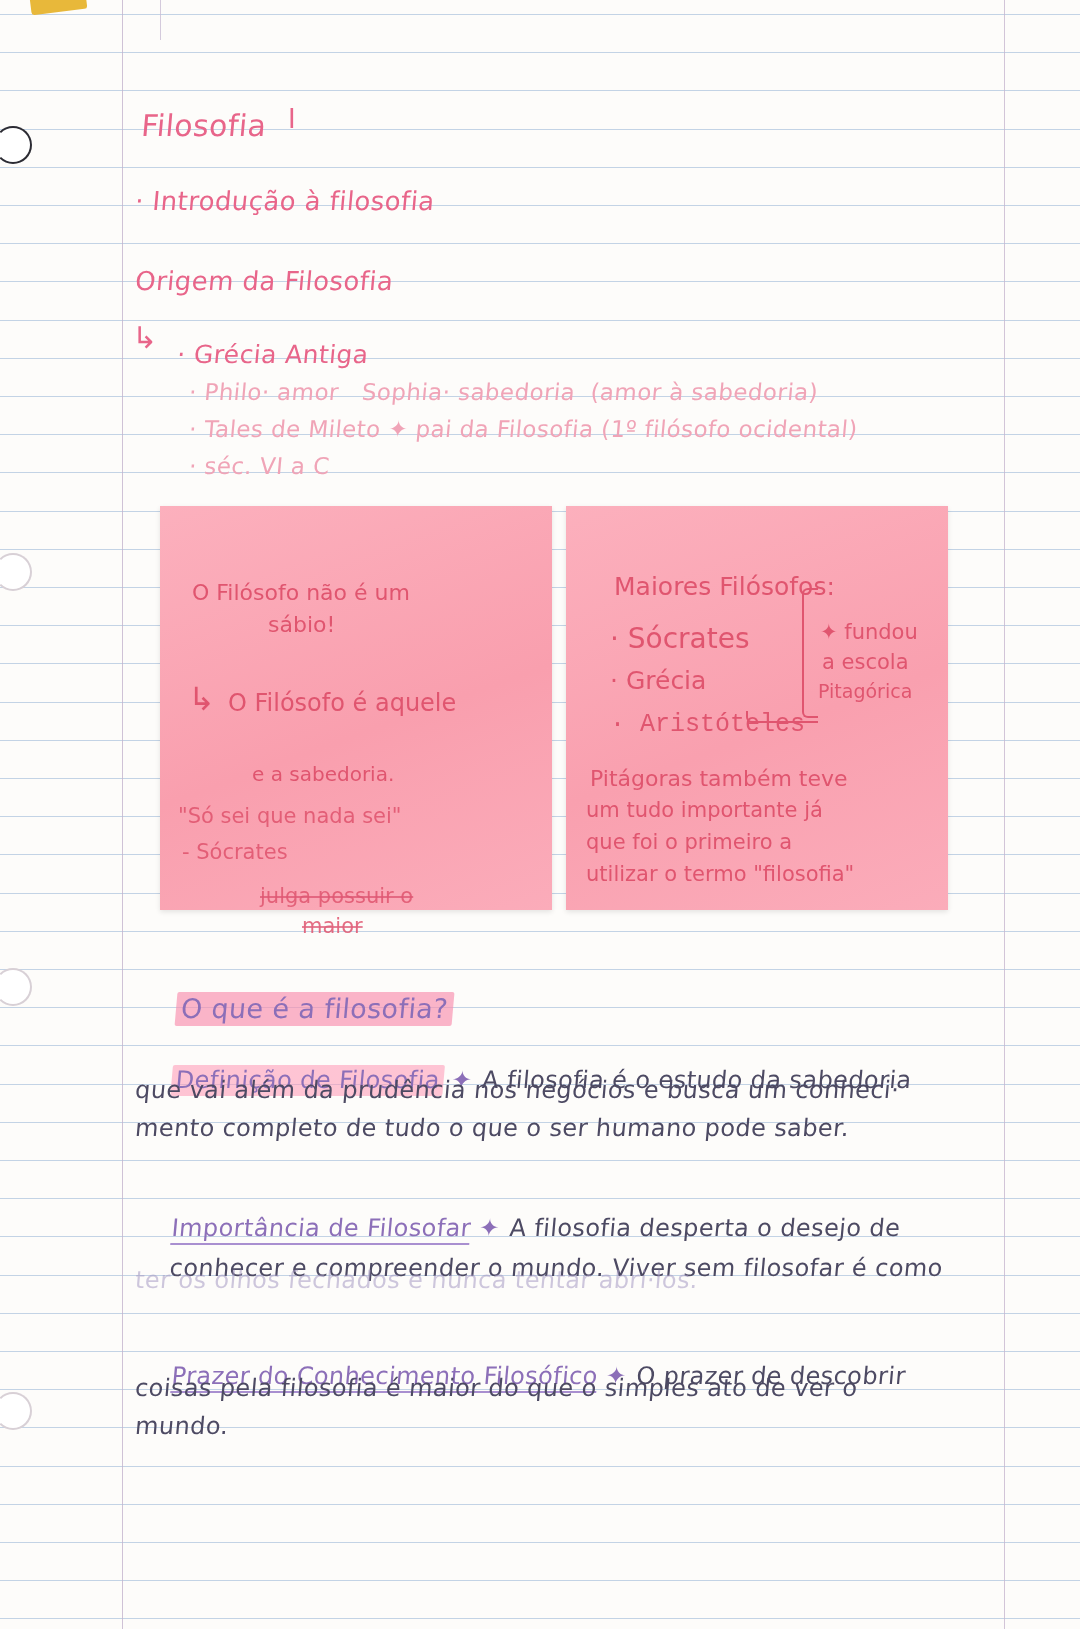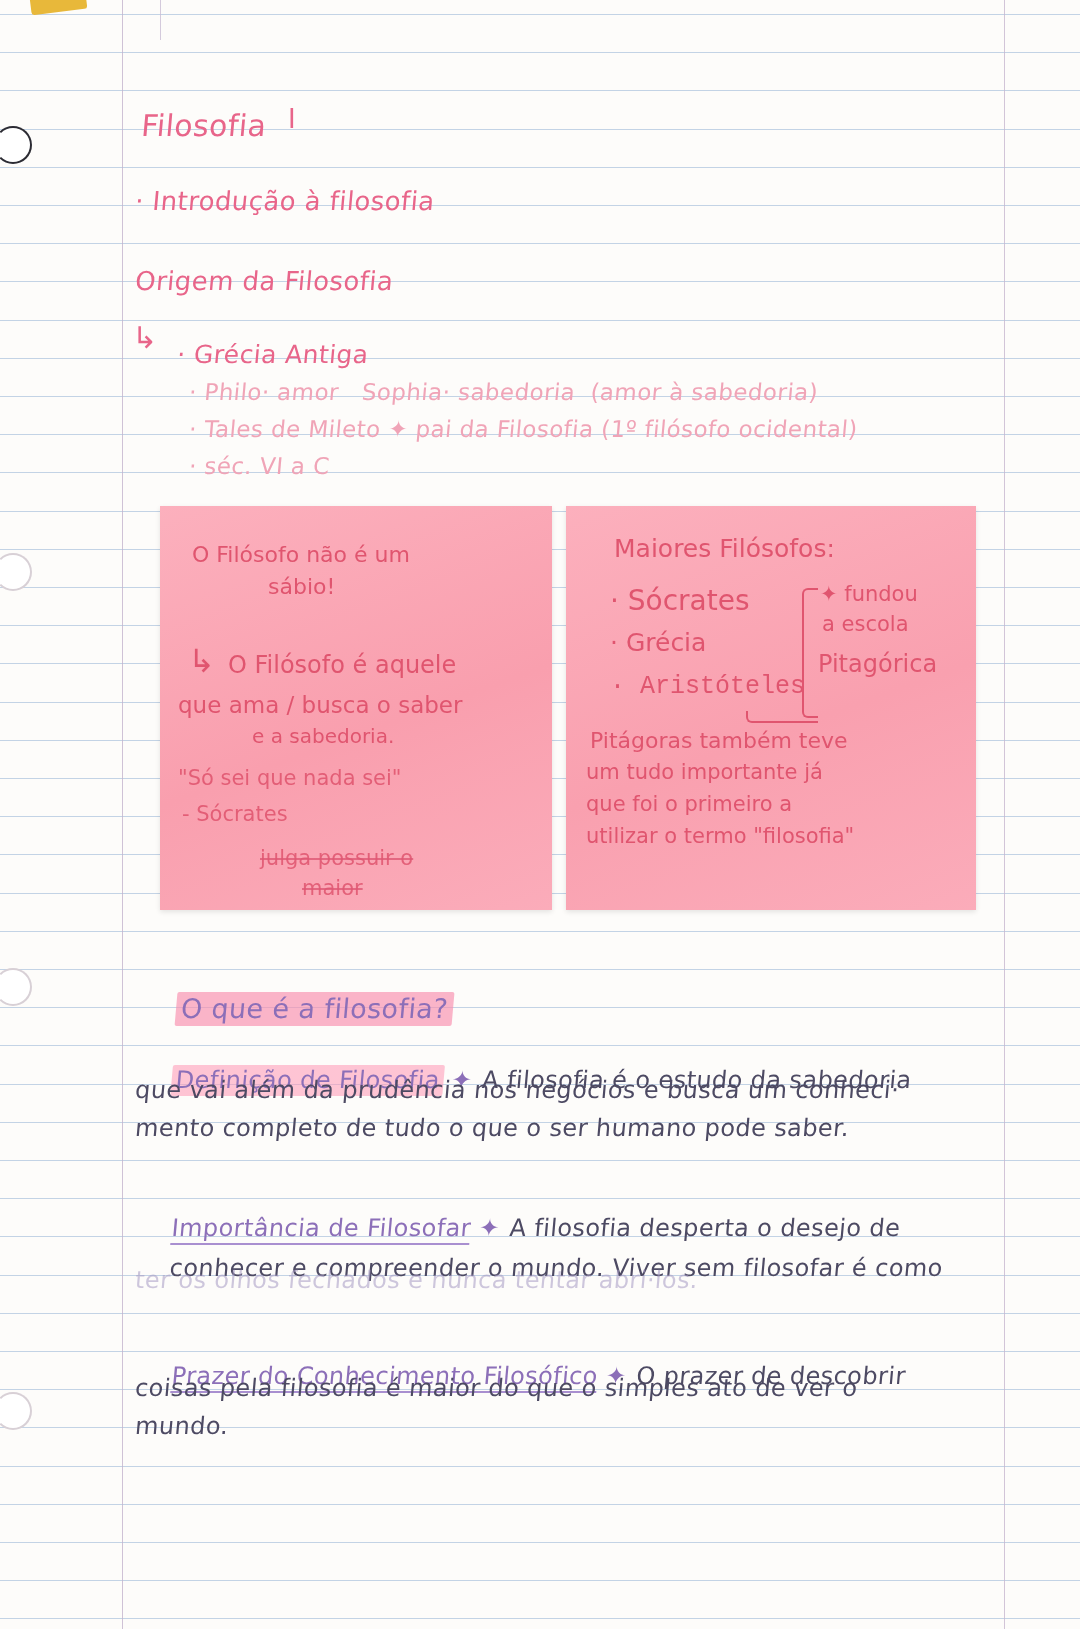--- a/index.html
+++ b/index.html
@@ -100,22 +100,22 @@
 
   
   .sticky {
     position: absolute;
     background: #fbabb9;
     box-shadow: 0 2px 5px rgba(0,0,0,.10);
   }
   #sticky-left  { left: 160px; top: 506px; width: 392px; height: 404px;
                   background: linear-gradient(160deg,#fcb0bd 0%, #f99fae 55%, #fbacba 100%); }
   #sticky-right { left: 566px; top: 506px; width: 382px; height: 404px;
-                  background: linear-gradient(160deg,#fcb0bd 0%, #f9a0af 55%, #fbacba 100%); padding-left: 28px; }
-  .sticky .note-txt { position: absolute; white-space: pre; color: #e0556f; }
+                  background: linear-gradient(160deg,#fcb0bd 0%, #f9a0af 55%, #fbacba 100%); }
+  .sticky .note-txt { position: absolute; white-space: pre; color: #e0556f; margin-top: 38px; }
   .note-dark { color: #d94a69; }
   .note-strike { text-decoration: line-through; text-decoration-color: rgba(217,74,105,.8); }
 
   
   .bracket {
     position: absolute;
     border: 2px solid #e0556f;
   }
 </style>
 </head>
@@ -193,21 +193,20 @@
   <div class="hw pinkpale slant" style="left:188px; top:379px; font-size:23px;">· Philo· amor   Sophia· sabedoria  (amor à sabedoria)</div>
   <div class="hw pinkpale slant" style="left:188px; top:416px; font-size:23px;">· Tales de Mileto ✦ pai da Filosofia (1º filósofo ocidental)</div>
   <div class="hw pinkpale slant" style="left:188px; top:453px; font-size:23px;">· séc. VI a C</div>
 
   <div class="sticky" id="sticky-left">
     <div class="note-txt" style="left:32px; top:36px; font-size:22px;">O Filósofo não é um</div>
     <div class="note-txt" style="left:108px; top:68px; font-size:22px;">sábio!</div>
 
     <div class="note-txt note-dark" style="left:28px; top:136px; font-size:32px;">↳</div>
     <div class="note-txt note-dark" style="left:68px; top:145px; font-size:24px;">O Filósofo é aquele</div>
-    <div class="note-txt" style="left:18px; top:186px; font-size:23px;">que ama / busca o saber</div>
     <div class="note-txt" style="left:92px; top:218px; font-size:20px;">e a sabedoria.</div>
 
     <div class="note-txt" style="left:18px; top:260px; font-size:21px; opacity:.88;">"Só sei que nada sei"</div>
     <div class="note-txt" style="left:22px; top:296px; font-size:21px; opacity:.88;">- Sócrates</div>
 
     <div class="note-txt note-strike" style="left:100px; top:340px; font-size:21px; opacity:.85;">julga possuir o</div>
     <div class="note-txt note-strike" style="left:142px; top:370px; font-size:21px; opacity:.85;">maior</div>
   </div>
 
   <div class="sticky" id="sticky-right">
@@ -217,21 +216,21 @@
     <div class="note-txt note-dark" style="left:44px; top:122px; font-size:25px;">· Grécia</div>
     <div class="note-txt note-dark" style="left:44px; top:166px; font-size:25px;font-family:Liberation Mono, monospace;">· Aristóteles</div>
 
     <div class="bracket" style="left:236px; top:82px; width:14px; height:126px;
          border-right:none; border-radius:6px 0 0 6px;"></div>
     <div class="bracket" style="left:180px; top:205px; width:70px; height:10px;
          border-top:none; border-right:none; border-radius:0 0 0 6px;"></div>
 
     <div class="note-txt" style="left:254px; top:76px; font-size:21px;">✦ fundou</div>
     <div class="note-txt" style="left:256px; top:106px; font-size:21px;">a escola</div>
-    <div class="note-txt" style="left:252px; top:144px; font-size:24px;">Pitagórica</div>
+    <div class="note-txt" style="left:252px; top:136px; font-size:19px;">Pitagórica</div>
 
     <div class="note-txt" style="left:24px; top:222px; font-size:22px;">Pitágoras também teve</div>
     <div class="note-txt" style="left:20px; top:254px; font-size:21px;">um tudo importante já</div>
     <div class="note-txt" style="left:20px; top:286px; font-size:21px;">que foi o primeiro a</div>
     <div class="note-txt" style="left:20px; top:318px; font-size:21px;">utilizar o termo "filosofia"</div>
   </div>
 
   <div class="hw purple slant" style="left:136px; top:962px; font-size:27px;">
     <span class="hl-pink-strong">O que é a filosofia?</span>
   </div>

